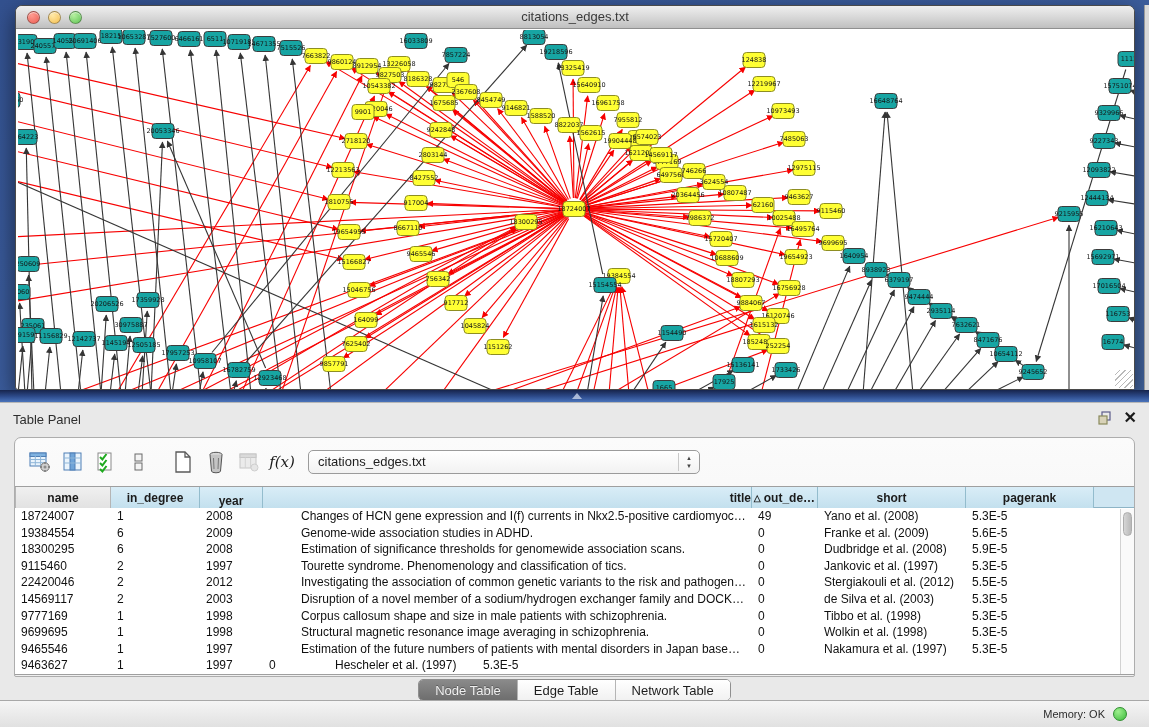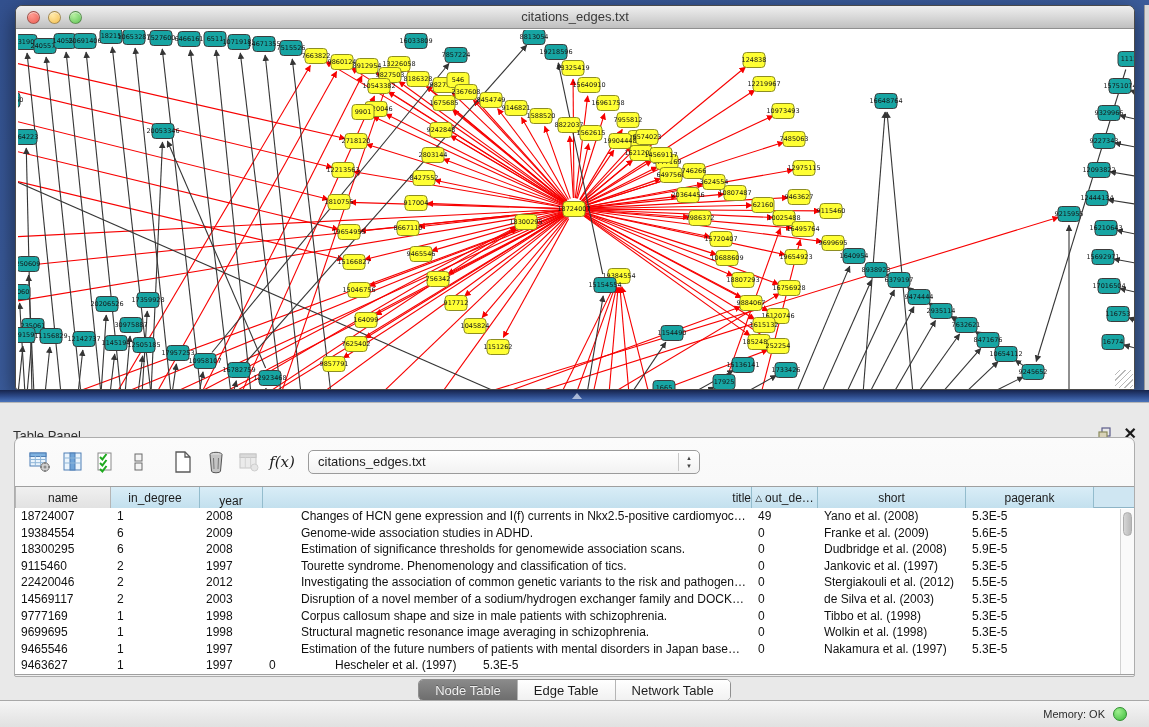--- a/index.html
+++ b/index.html
@@ -35,21 +35,21 @@
   
   .splitter { position:absolute; left:0; top:390px; width:1149px; height:12px;
     background:linear-gradient(#17244c,#2e4c8d 55%,#4a74bb); }
   .splitter-handle { position:absolute; left:572px; top:3px; width:0; height:0;
     border-left:5px solid transparent; border-right:5px solid transparent;
     border-bottom:6px solid #c9d4ea; opacity:.8; }
 
   
   .table-panel { position:absolute; left:0; top:402px; width:1149px; height:298px;
     background:#e9e9e9; border-top:1px solid #b7b7b7; }
-  .panel-header { position:relative; height:32px;margin-top:16px; }
+  .panel-header { position:relative; height:32px; }
   .panel-title { position:absolute; left:13px; top:9px; font-size:13px; color:#2e2e2e; }
   .panel-header-icons { position:absolute; right:12px; top:8px; display:flex; gap:12px; align-items:center; }
   .float-ic svg { display:block; }
   .close-ic { font-size:16px; font-weight:bold; color:#1a1a1a; line-height:14px; cursor:default; }
 
   .panel-body { position:absolute; left:14px; top:34px; width:1121px; height:240px;
     background:linear-gradient(#fbfbfb,#f0f0f0); border:1px solid #adadad;
     border-radius:7px 7px 2px 2px; }
   .toolbar { position:relative; height:48px; display:flex; align-items:center; padding-left:10px; }
   .tbtn { width:30px; height:30px; display:flex; align-items:center; justify-content:center;
@@ -61,21 +61,21 @@
     font-size:13px; color:#1c1c1c; line-height:22px; padding-left:9px; }
   .combo-arrows { position:absolute; right:4px; top:3px; width:12px; font-size:6px;
     color:#444; line-height:8px; text-align:center; }
   .combo-sep { position:absolute; right:20px; top:2px; bottom:2px; width:1px; background:#c9c9c9; }
 
   .tablewrap { position:absolute; left:0px; top:48px; width:1119px; height:189px;
     background:#fff; border-top:1px solid #9f9f9f; border-bottom:1px solid #9f9f9f; overflow:hidden; }
   .thead { display:flex; height:21px; background:#cfe6f2; border-bottom:1px solid #8db4c6; }
   .th { flex:none; display:flex; align-items:center; justify-content:center;
     font-size:12px; color:#1b1b1b; border-right:1px solid #93bccd; height:21px;
-    background:linear-gradient(#d9edf7,#c3e0ee); overflow:hidden; white-space:nowrap; }
+    background:linear-gradient(#d9edf7,#c3e0ee); overflow:hidden; white-space:nowrap;font-weight:bold; }
   .th.gray { background:linear-gradient(#f0f0f0,#e2e2e2); border-right:1px solid #b5b5b5;
     border-left:1px solid #b5b5b5; }
   .sort-tri { font-size:9px; margin-right:3px; color:#222; }
   .trow { display:flex; height:16.6px; font-size:12px; color:#101010; background:#fff; }
   .td { flex:none; overflow:hidden; white-space:nowrap; line-height:16.6px; padding-left:6px; }
   .vsb { position:absolute; right:0; top:22px; bottom:0; width:14px; background:#fafafa;
     border-left:1px solid #d2d2d2; }
   .vsb-thumb { position:absolute; left:2px; top:3px; width:9px; height:24px; border-radius:5px;
     background:linear-gradient(90deg,#d6d6d6,#b9b9b9); border:1px solid #adadad; }
 

